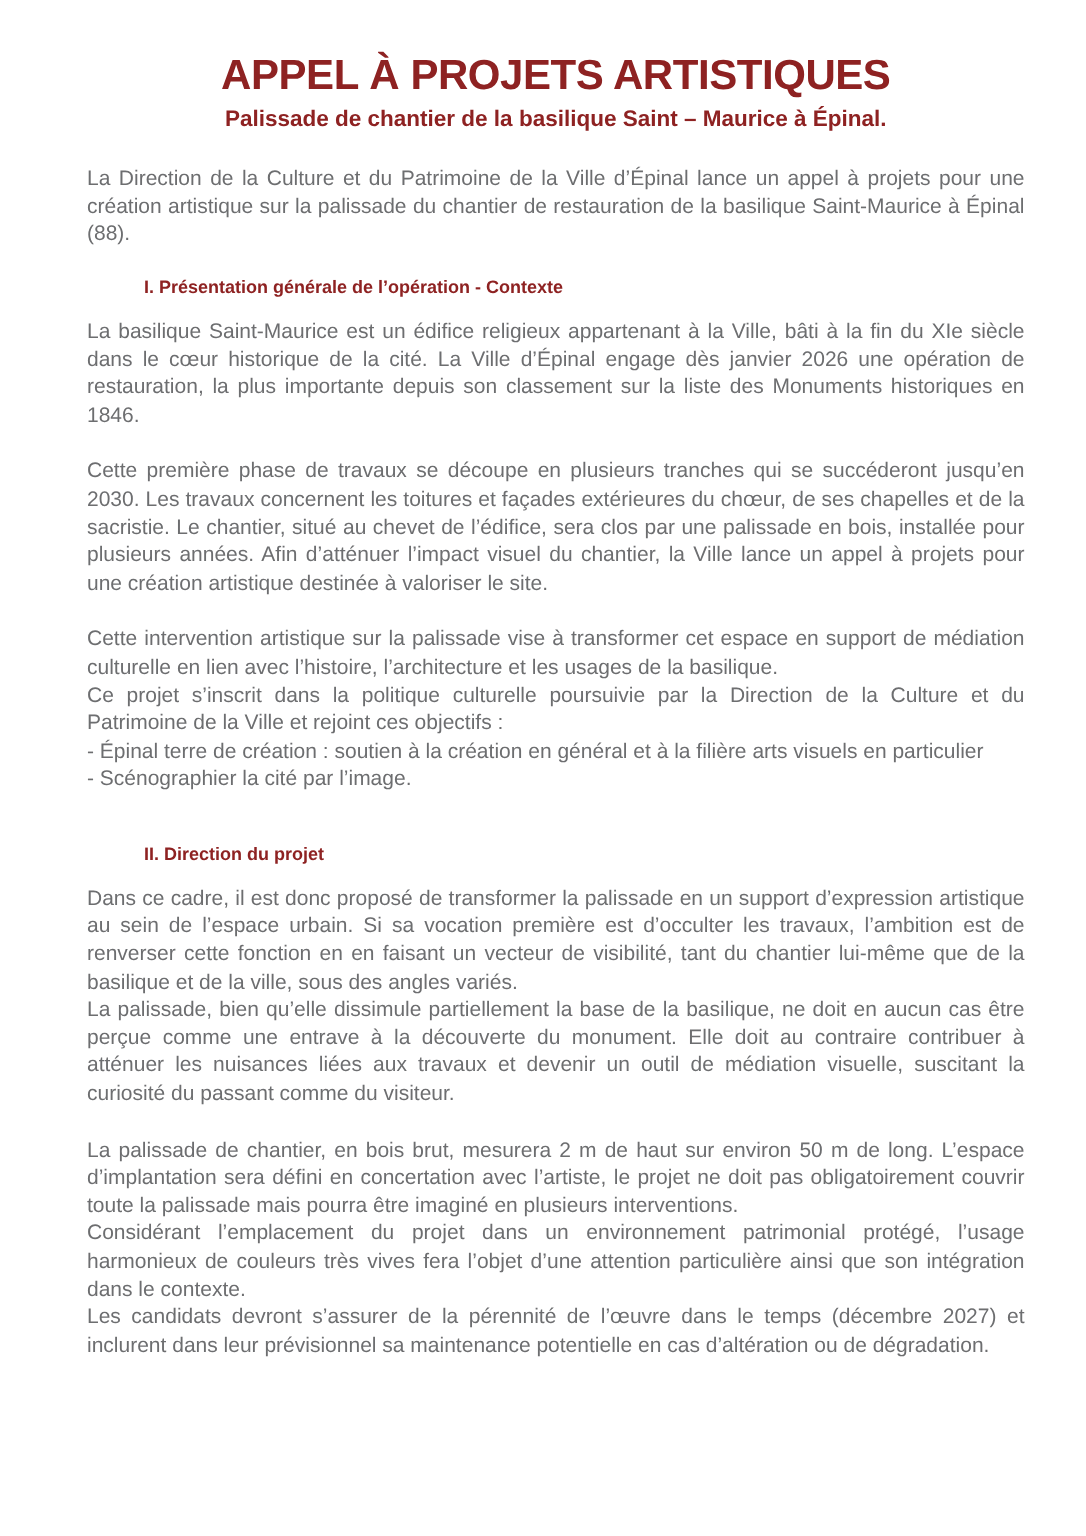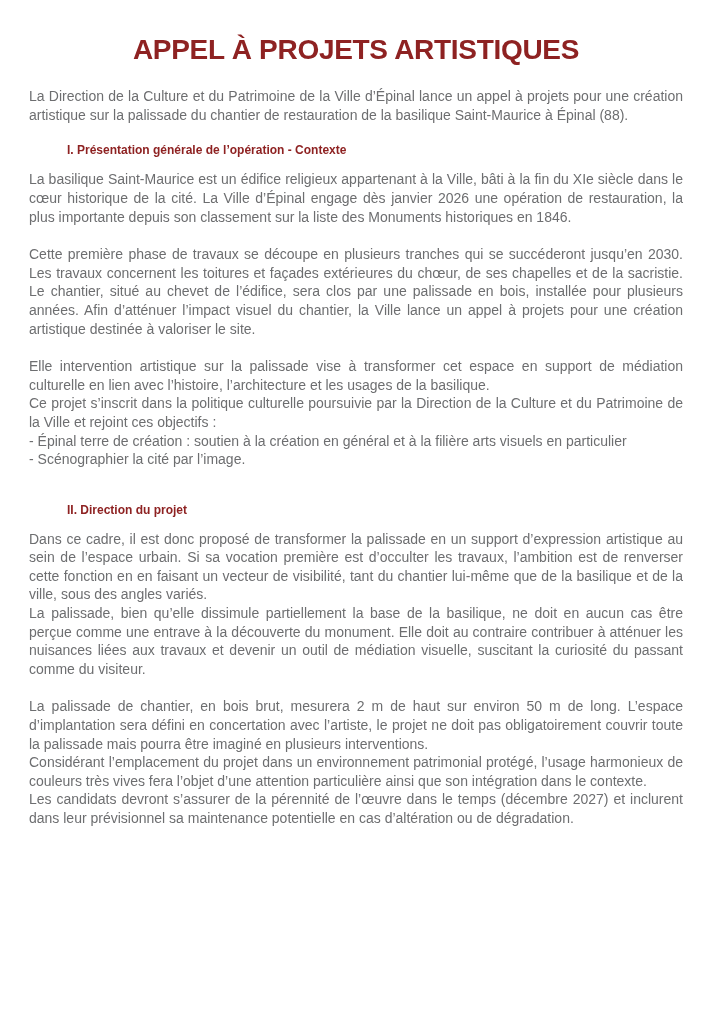--- a/index.html
+++ b/index.html
@@ -7,21 +7,21 @@
   body {
     width: 724px;
     height: 1024px;
     overflow: hidden;
     font-family: "Liberation Sans", "DejaVu Sans", sans-serif;
     background: var(--background, #ffffff);
   }
   .page {
     width: 724px;
     height: 956px;
-    padding: 34px 41px 20px 29px;
+    padding: 34px 41px 20px 58px;
     background: var(--background, #ffffff);
   }
   .title {
     color: var(--accent, #8e2222);
     font-size: 28px;
     font-weight: bold;
     text-align: center;
     letter-spacing: -0.3px;
     line-height: 1.15;
   }
@@ -51,35 +51,36 @@
   .block { margin-top: 19px; }
   .block.first { margin-top: 0; }
   .block p { margin: 0; }
 </style>
 </head>
 <body>
 
 <div class="page">
 
   <h1 class="title">APPEL À PROJETS ARTISTIQUES</h1>
+  <h2 class="subtitle">Palissade de chantier de la basilique Saint – Maurice à Épinal.</h2>
 
   <p class="body-text intro">La Direction de la Culture et du Patrimoine de la Ville d’Épinal lance un appel à projets pour une création artistique sur la palissade du chantier de restauration de la basilique Saint-Maurice à Épinal (88).</p>
 
   <h3 class="section-heading">I. Présentation générale de l’opération - Contexte</h3>
 
   <div class="block first body-text">
     <p>La basilique Saint-Maurice est un édifice religieux appartenant à la Ville, bâti à la fin du XIe siècle dans le cœur historique de la cité. La Ville d’Épinal engage dès janvier 2026 une opération de restauration, la plus importante depuis son classement sur la liste des Monuments historiques en 1846.</p>
   </div>
 
   <div class="block body-text">
     <p>Cette première phase de travaux se découpe en plusieurs tranches qui se succéderont jusqu’en 2030. Les travaux concernent les toitures et façades extérieures du chœur, de ses chapelles et de la sacristie. Le chantier, situé au chevet de l’édifice, sera clos par une palissade en bois, installée pour plusieurs années. Afin d’atténuer l’impact visuel du chantier, la Ville lance un appel à projets pour une création artistique destinée à valoriser le site.</p>
   </div>
 
   <div class="block body-text">
-    <p>Elle intervention artistique sur la palissade vise à transformer cet espace en support de médiation culturelle en lien avec l’histoire, l’architecture et les usages de la basilique.</p>
+    <p>Cette intervention artistique sur la palissade vise à transformer cet espace en support de médiation culturelle en lien avec l’histoire, l’architecture et les usages de la basilique.</p>
     <p>Ce projet s’inscrit dans la politique culturelle poursuivie par la Direction de la Culture et du Patrimoine de la Ville et rejoint ces objectifs :</p>
     <p>- Épinal terre de création : soutien à la création en général et à la filière arts visuels en particulier</p>
     <p>- Scénographier la cité par l’image.</p>
   </div>
 
   <h3 class="section-heading mt-lg">II. Direction du projet</h3>
 
   <div class="block first body-text">
     <p>Dans ce cadre, il est donc proposé de transformer la palissade en un support d’expression artistique au sein de l’espace urbain. Si sa vocation première est d’occulter les travaux, l’ambition est de renverser cette fonction en en faisant un vecteur de visibilité, tant du chantier lui-même que de la basilique et de la ville, sous des angles variés.</p>
     <p>La palissade, bien qu’elle dissimule partiellement la base de la basilique, ne doit en aucun cas être perçue comme une entrave à la découverte du monument. Elle doit au contraire contribuer à atténuer les nuisances liées aux travaux et devenir un outil de médiation visuelle, suscitant la curiosité du passant comme du visiteur.</p>

